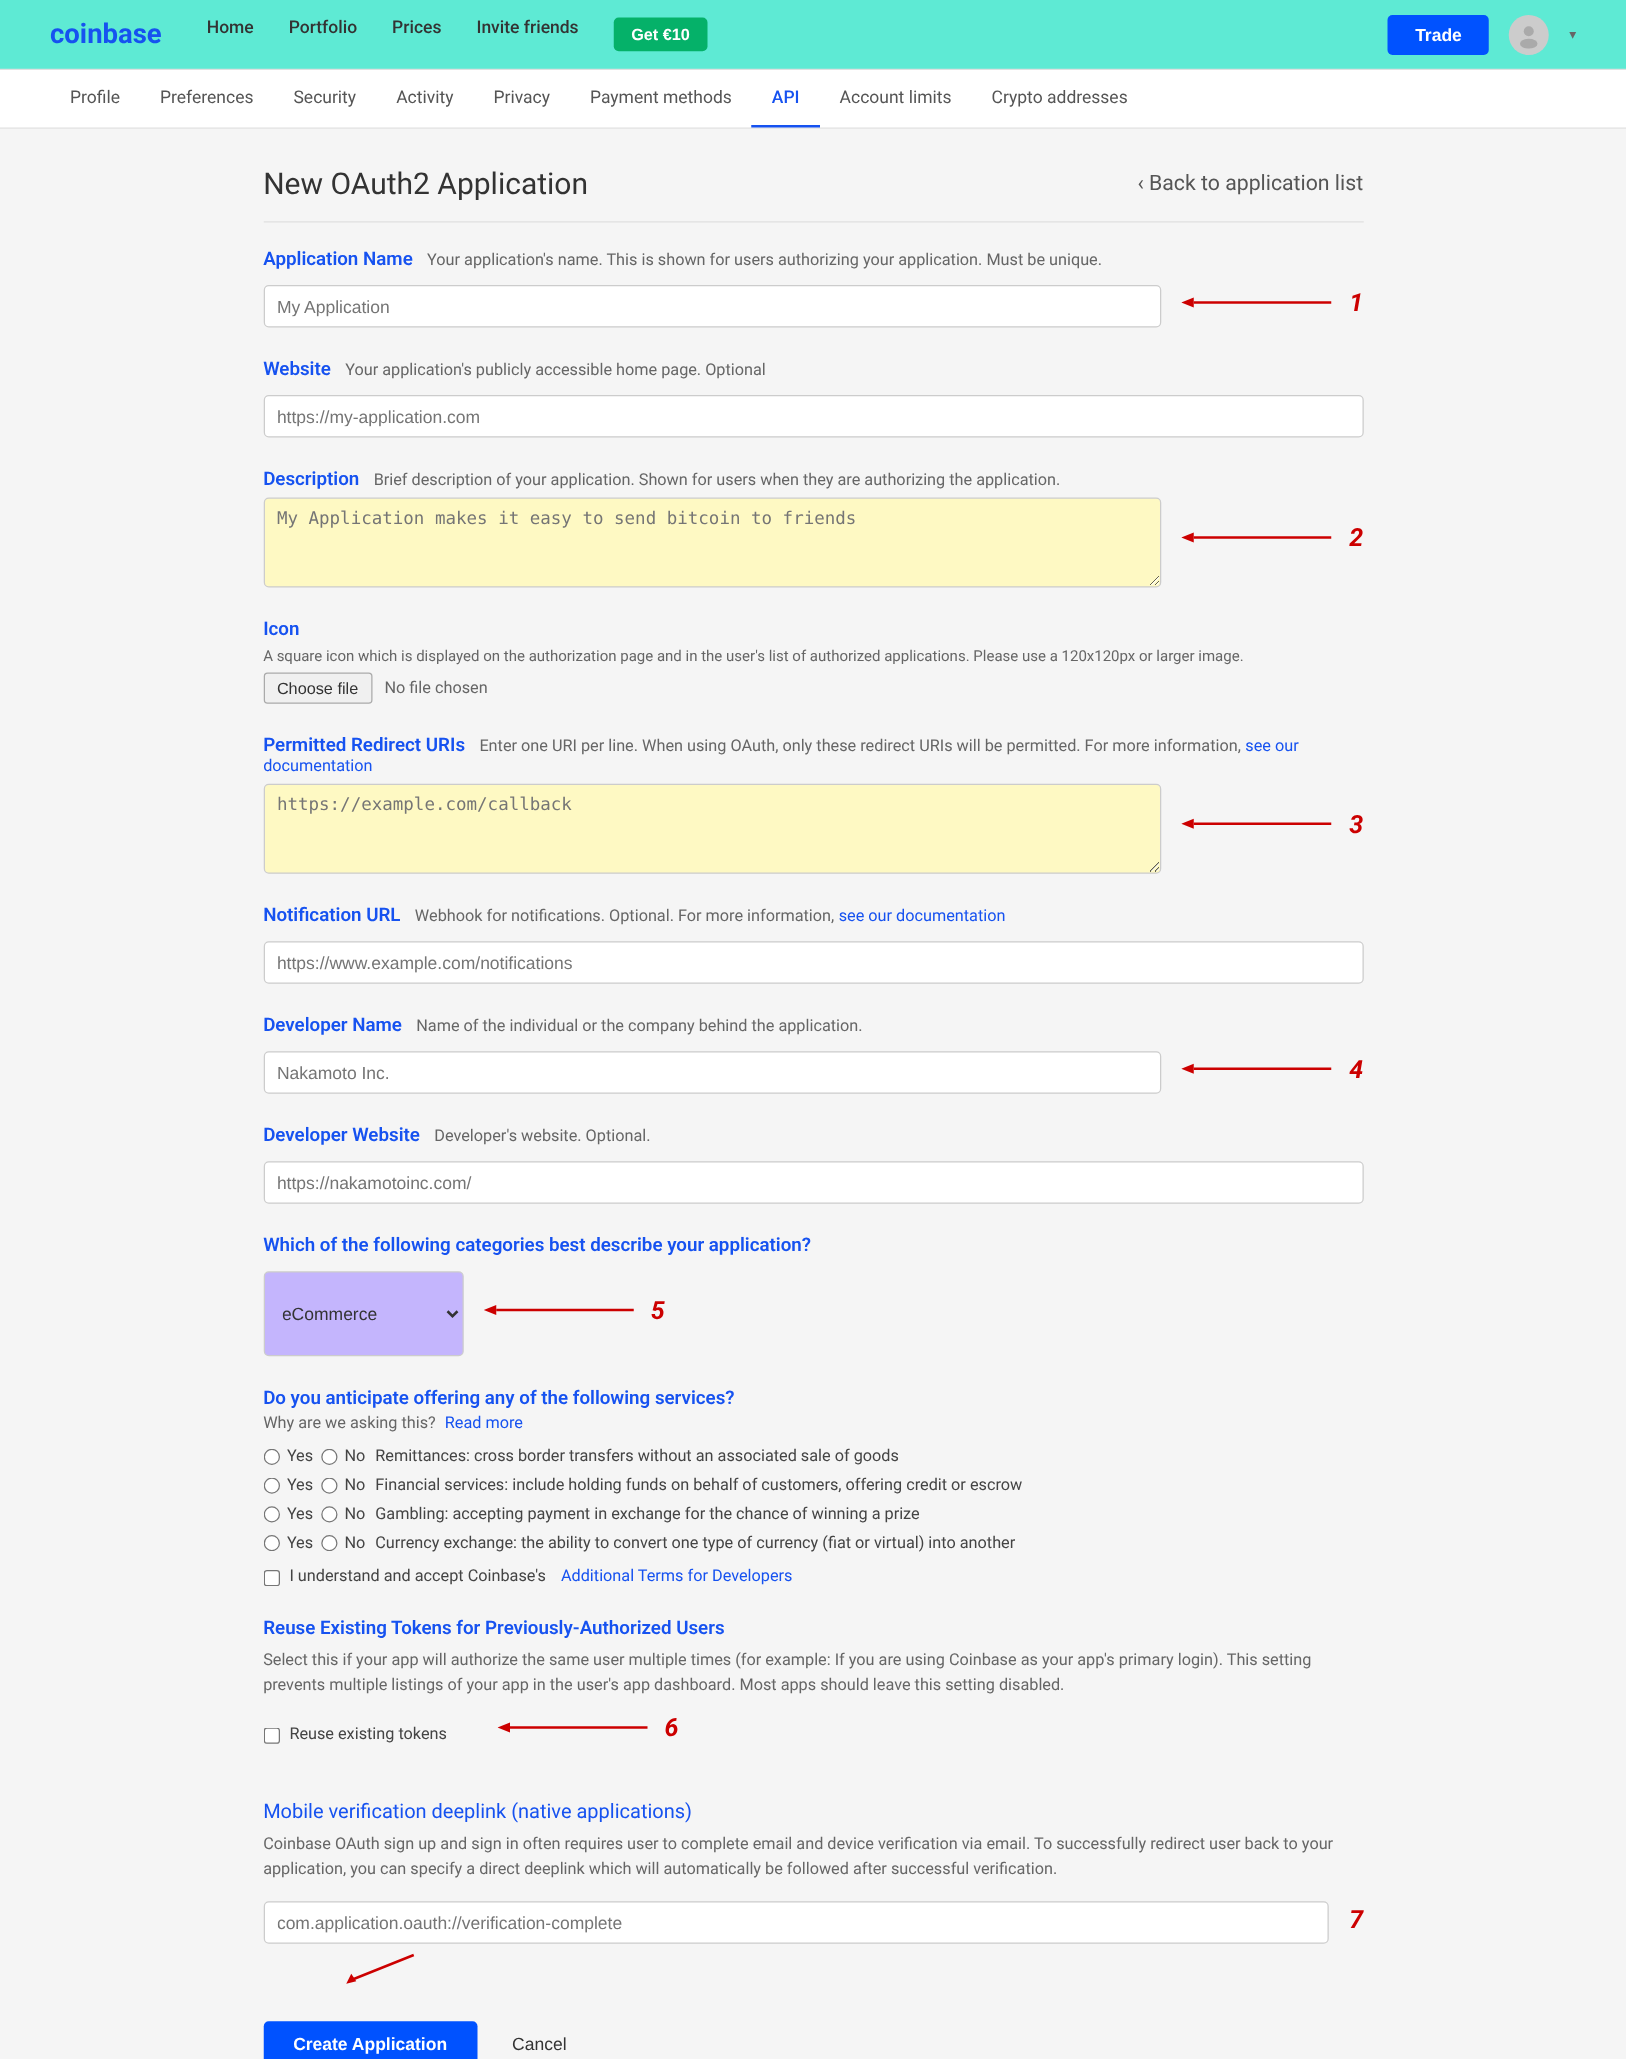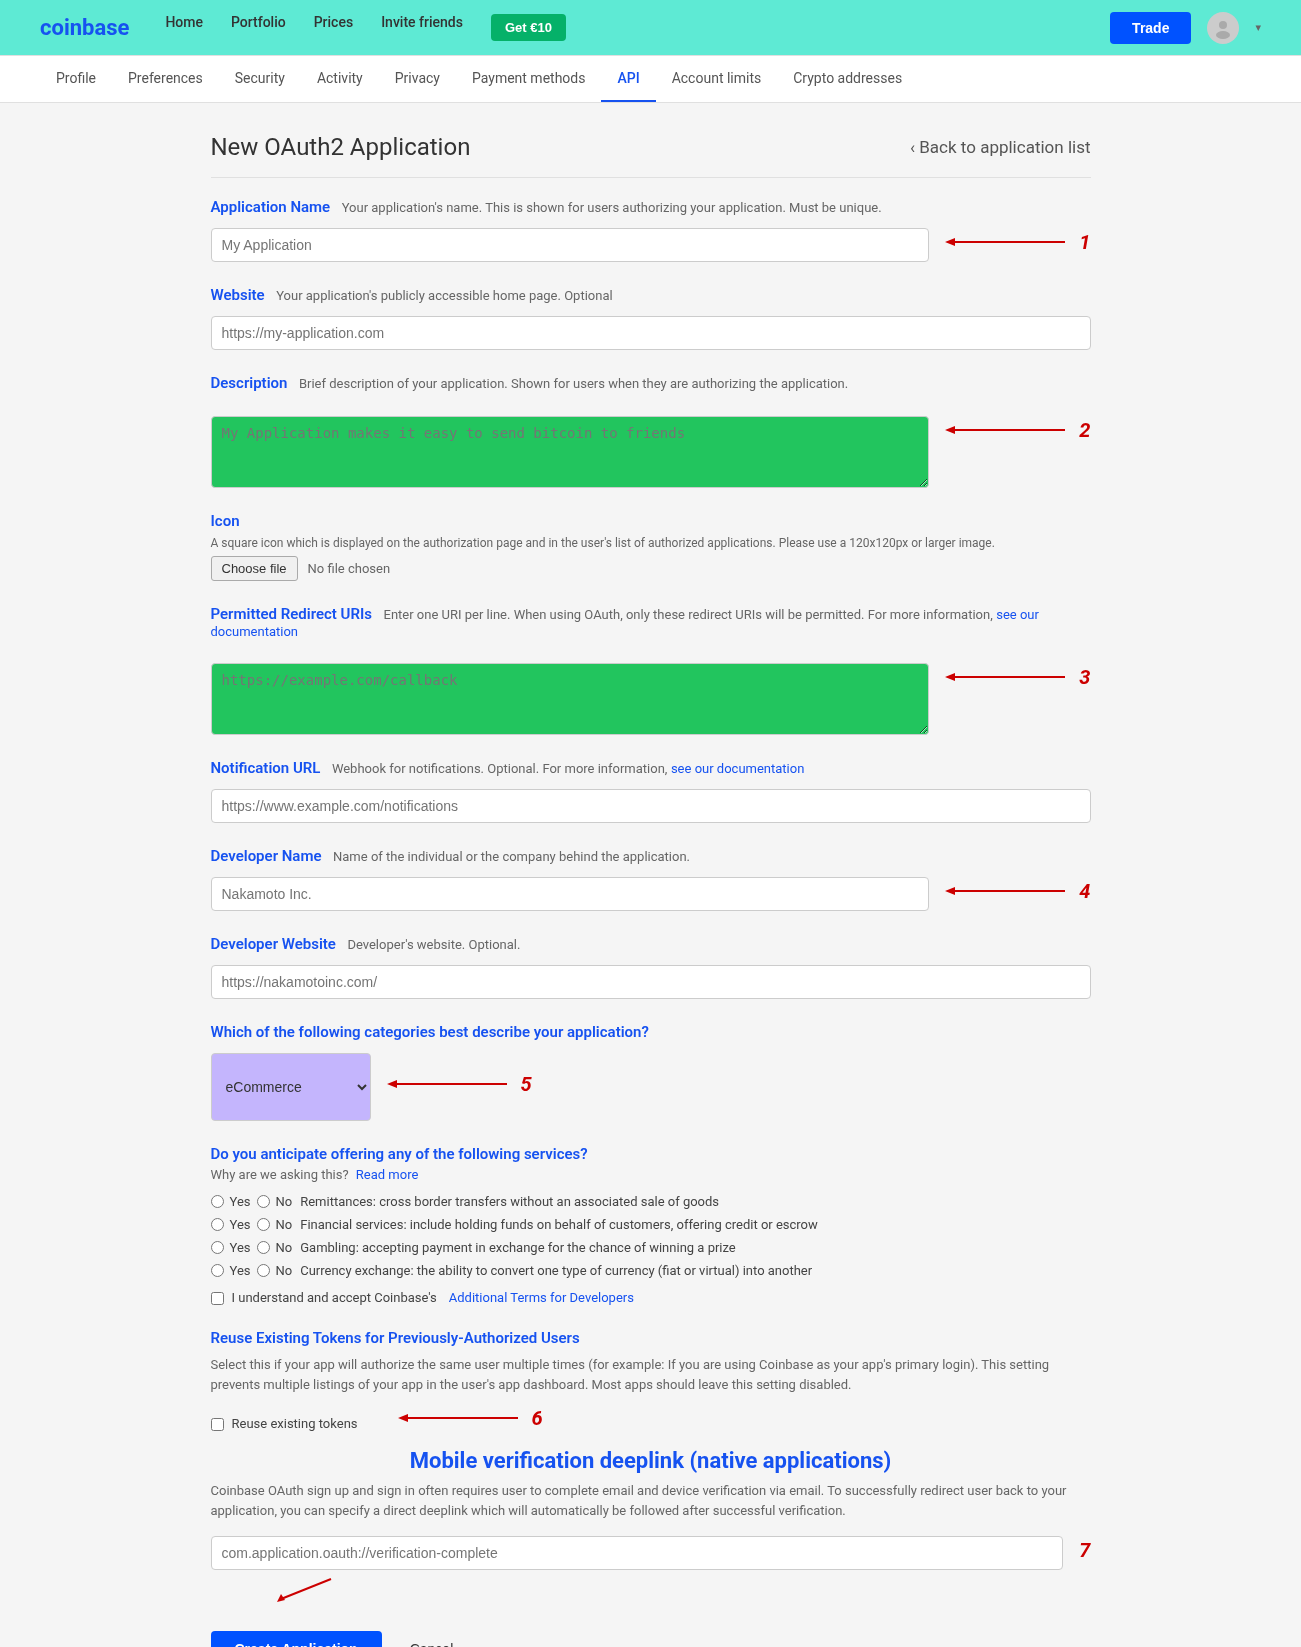--- a/index.html
+++ b/index.html
@@ -26,21 +26,21 @@
     .page-header { display: flex; align-items: center; justify-content: space-between; margin-bottom: 20px; padding-bottom: 16px; border-bottom: 1px solid #e0e0e0; }
     .page-title { font-size: 24px; font-weight: 400; color: #333; }
     .back-link { font-size: 17px; color: #555; text-decoration: none; cursor: pointer; display: flex; align-items: center; gap: 4px; }
 
     
     .form-section { margin-bottom: 24px; }
     .field-label { font-size: 15px; font-weight: 600; color: #1652f0; display: inline; margin-right: 8px; text-align: right; }
     .field-desc { font-size: 13px; color: #666; display: inline; }
     .field-row { margin-bottom: 6px; }
     .form-input { width: 100%; border: 1px solid #ccc; border-radius: 4px; padding: 8px 10px; font-size: 14px; color: #333; background: #fff; outline: none; margin-top: 6px; }
-    .form-textarea { width: 100%; border: 1px solid #ccc; border-radius: 4px; padding: 8px 10px; font-size: 14px; color: #333; background: #22c55e; outline: none; resize: vertical; min-height: 72px; margin-top: 18px; }
+    .form-textarea { width: 100%; border: 1px solid #ccc; border-radius: 4px; padding: 8px 10px; font-size: 14px; color: #333; background: #fef9c3; outline: none; resize: vertical; min-height: 72px; margin-top: 0; }
 
     
     .file-row { display: flex; align-items: center; gap: 10px; margin-top: 6px; }
     .choose-file-btn { border: 1px solid #aaa; background: #f0f0f0; border-radius: 3px; padding: 4px 10px; font-size: 13px; cursor: pointer; color: #333; }
     .no-file-label { font-size: 13px; color: #666; }
 
     
     .icon-desc { font-size: 12px; color: #666; margin-top: 4px; }
 
     
@@ -54,26 +54,26 @@
     .service-row { display: flex; align-items: center; gap: 8px; margin-bottom: 8px; font-size: 13px; color: #444; }
     .radio-group { display: flex; align-items: center; gap: 6px; }
     .radio-label { font-size: 13px; color: #444; }
 
     
     .checkbox-row { display: flex; align-items: flex-start; gap: 8px; margin-top: 12px; font-size: 13px; color: #444; }
     .checkbox-row input[type="checkbox"] { margin-top: 2px; }
     .checkbox-row a { color: #1652f0; text-decoration: none; }
 
     
-    .reuse-section { margin-bottom: 17px; }
+    .reuse-section { margin-bottom: 44px; }
     .reuse-title { font-size: 15px; font-weight: 600; color: #1652f0; margin-bottom: 8px; }
     .reuse-desc { font-size: 13px; color: #666; margin-bottom: 10px; line-height: 1.5; }
 
     
-    .mobile-title { font-size: 22px; font-weight: 700; color: #1652f0; margin-bottom: 8px; text-align: center; }
+    .mobile-title { font-size: 16px; font-weight: 400; color: #1652f0; margin-bottom: 8px; }
     .mobile-desc { font-size: 13px; color: #666; line-height: 1.5; margin-bottom: 10px; }
 
     
     .btn-create { background: #0052ff; color: #fff; border: none; border-radius: 4px; padding: 10px 24px; font-size: 14px; font-weight: 600; cursor: pointer; }
     .btn-cancel { background: none; border: none; font-size: 14px; color: #333; cursor: pointer; padding: 10px 16px; }
     .btn-row { display: flex; align-items: center; gap: 12px; margin-top: 24px; }
     .ann-inline { display: flex; align-items: center; gap: 4px; margin-left: 16px; }
   </style>
 </head>
 <body>

